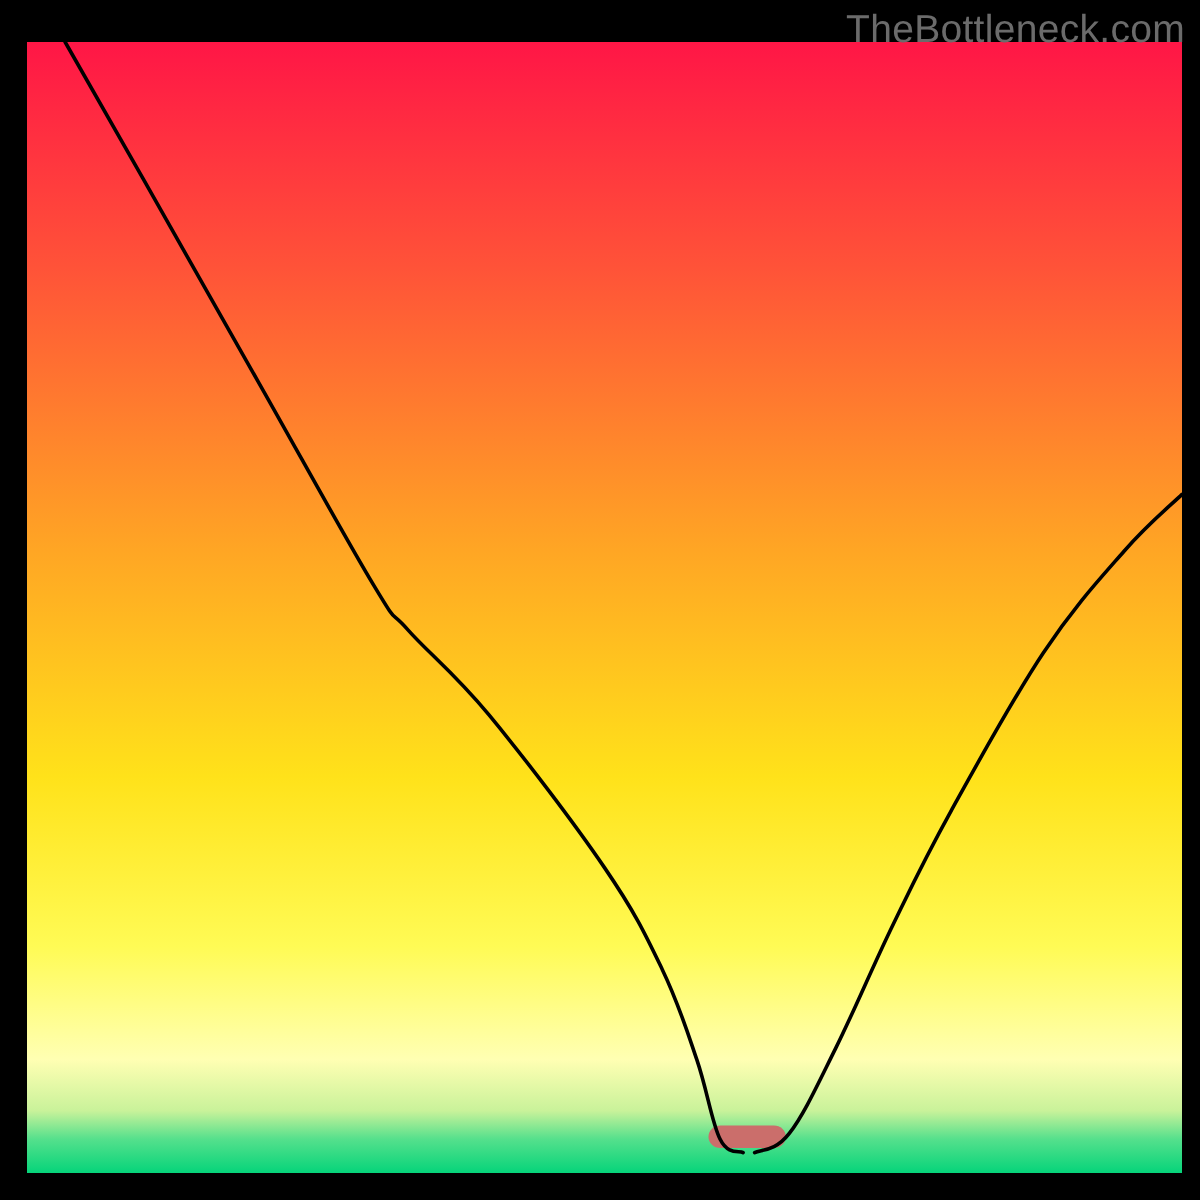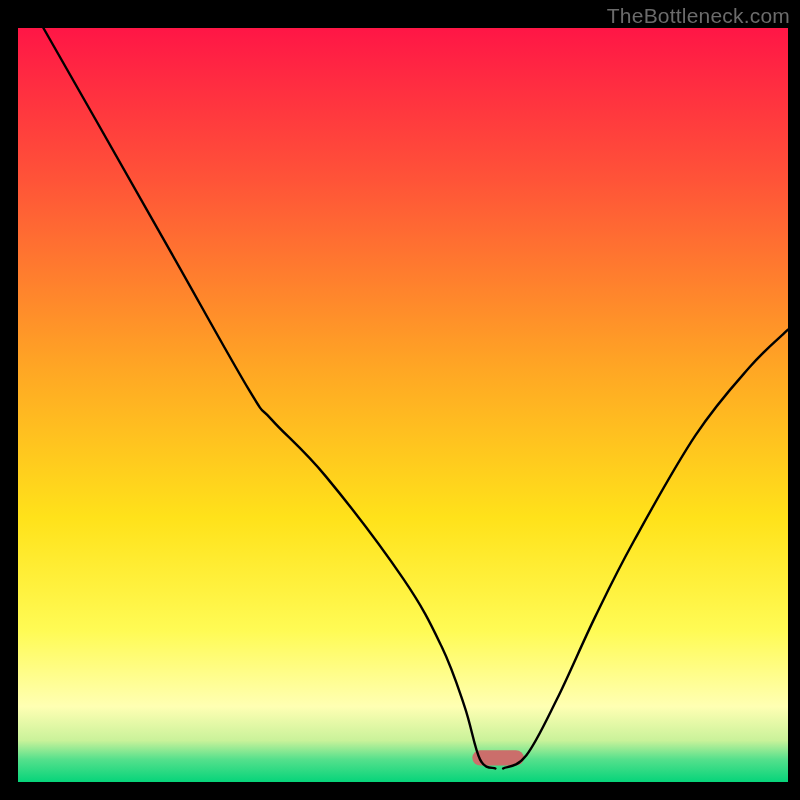--- a/index.html
+++ b/index.html
@@ -13,21 +13,21 @@
   .chart-container {
     position: relative;
     width: 800px;
     height: 800px;
   }
   .attribution {
     position: absolute;
     top: 4px;
     right: 10px;
     font-family: Arial, Helvetica, sans-serif;
-    font-size: 21px;
+    font-size: 26px;
     color: #6b6b6b;
     z-index: 10;
     letter-spacing: 0.2px;
   }
   svg {
     display: block;
   }
 </style>
 </head>
 <body>

